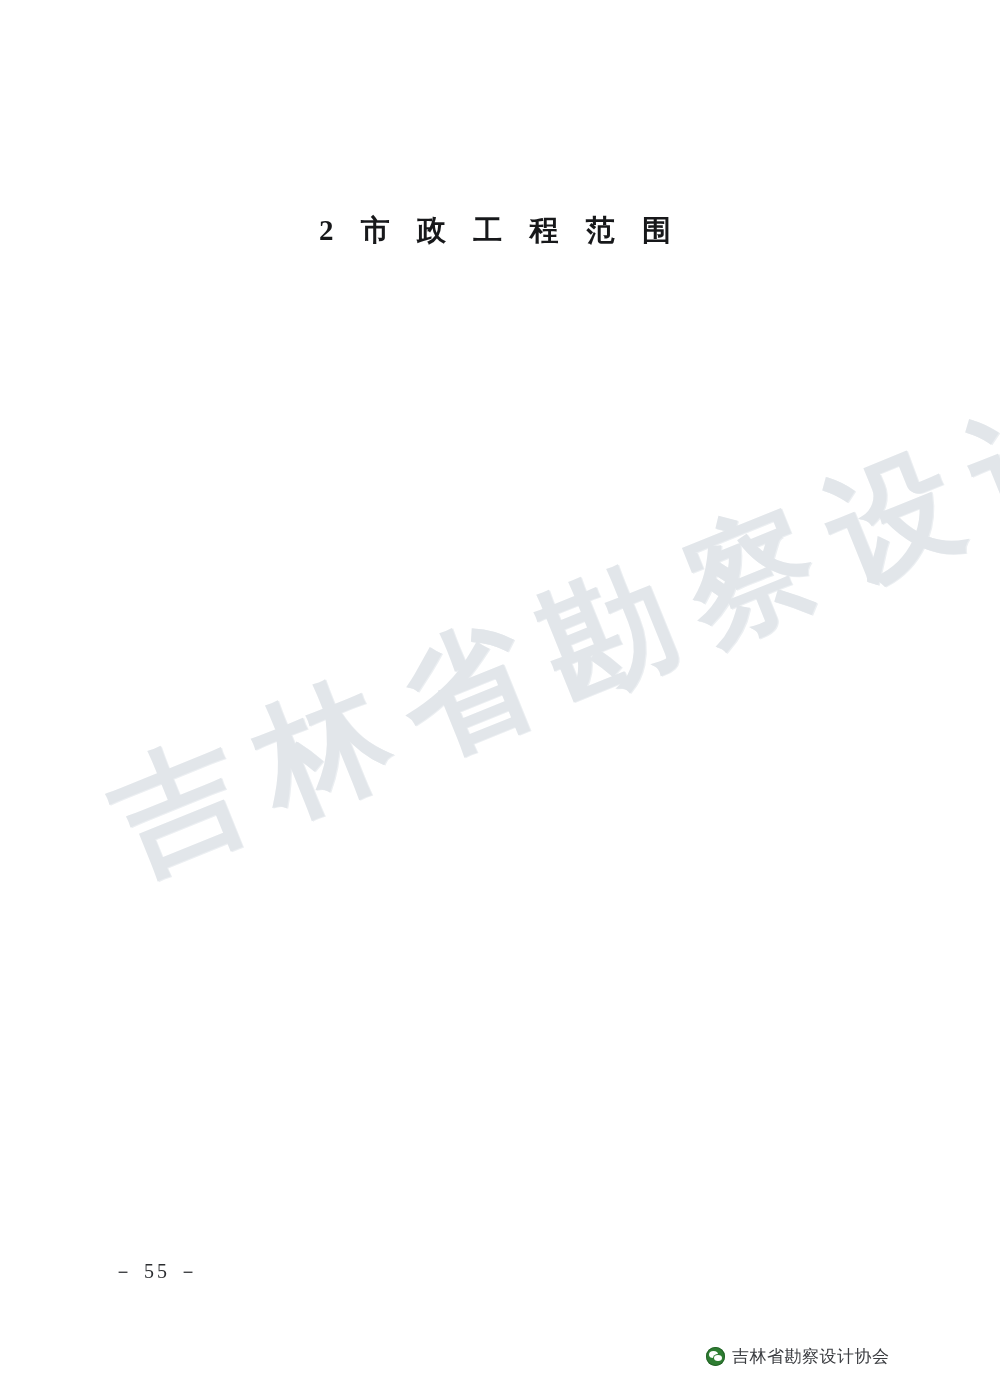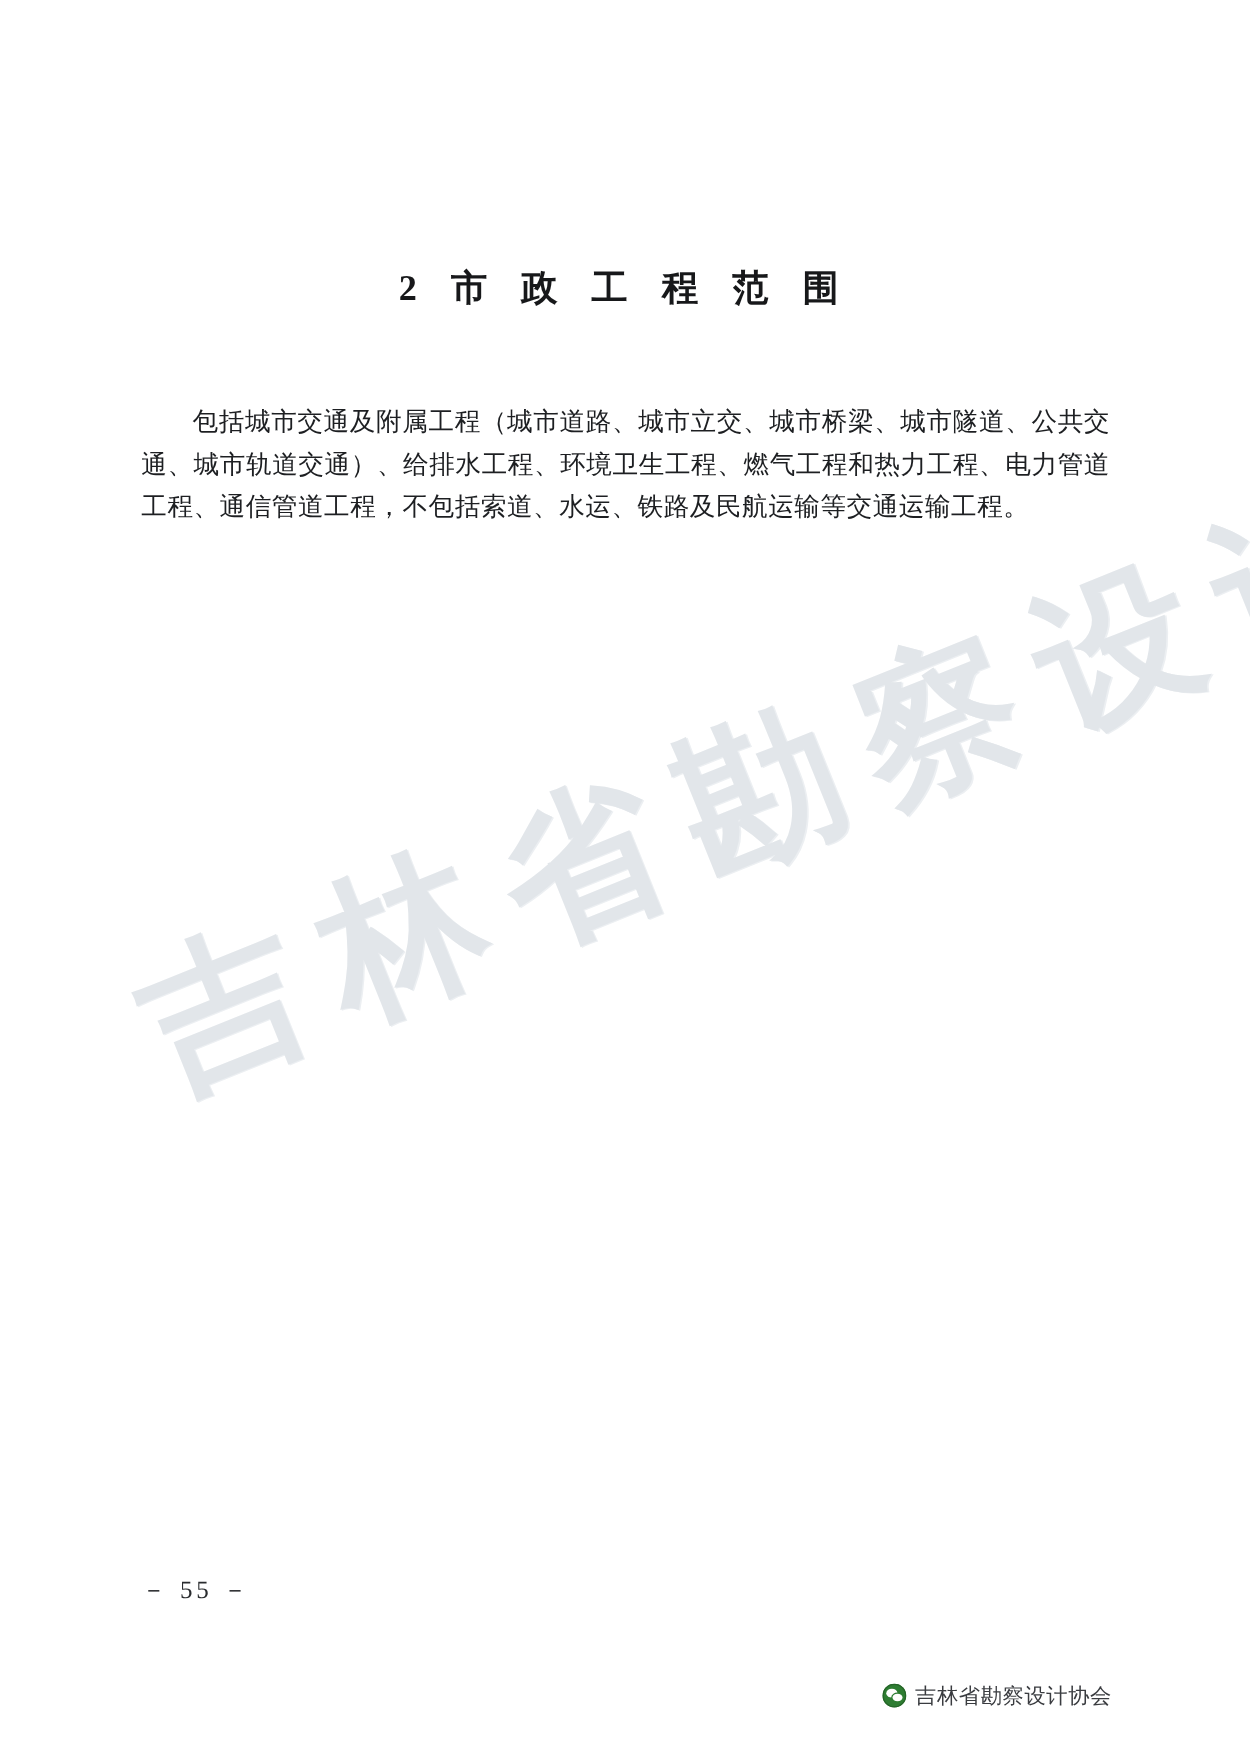--- a/index.html
+++ b/index.html
@@ -132,23 +132,20 @@
     white-space: nowrap;
   }
 </style>
 </head>
 <body>
 
 <div class="page">
 
   <h1 class="doc-heading">2  市 政 工 程 范 围</h1>
 
-  <div class="body-block">
-    <p class="body-paragraph">包括城市交通及附属工程（城市道路、城市立交、城市桥梁、城市隧道、公共交通、城市轨道交通）、给排水工程、环境卫生工程、燃气工程和热力工程、电力管道工程、通信管道工程，不包括索道、水运、铁路及民航运输等交通运输工程。</p>
-  </div>
 
   <div class="watermark">
     <div class="watermark-text">吉林省勘察设计协会</div>
   </div>
 
   <div class="page-number">－ 55 －</div>
 
   <div class="footer-badge">
     <span class="wechat-icon"></span>
     <span class="footer-badge-label">吉林省勘察设计协会</span>

